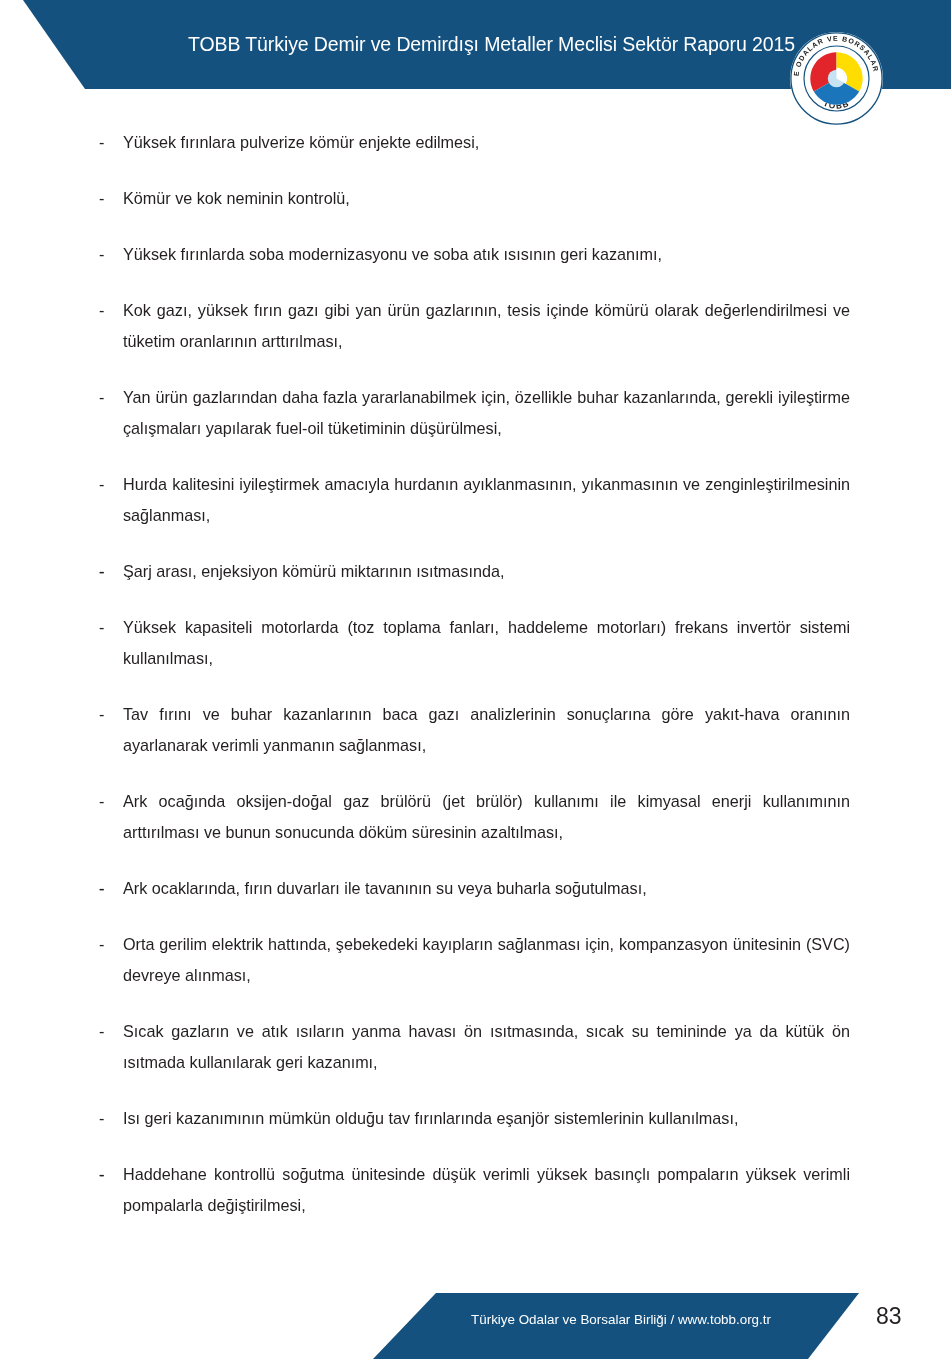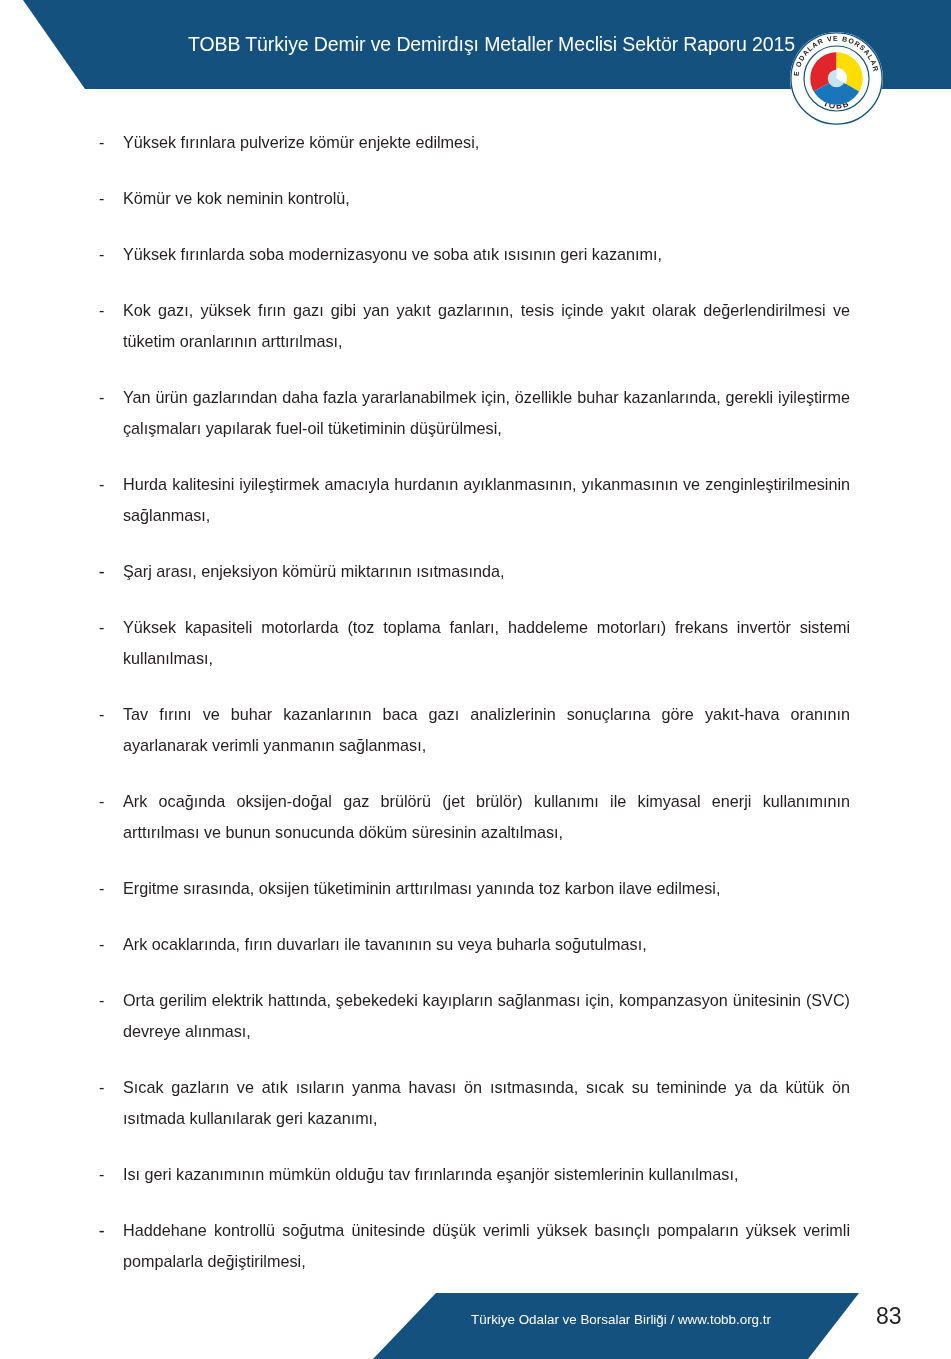--- a/index.html
+++ b/index.html
@@ -187,21 +187,21 @@
     <li class="bullet-item single">
       <span class="dash-marker">-</span>
       <span class="item-text">Kömür ve kok neminin kontrolü,</span>
     </li>
     <li class="bullet-item single">
       <span class="dash-marker">-</span>
       <span class="item-text">Yüksek fırınlarda soba modernizasyonu ve soba atık ısısının geri kazanımı,</span>
     </li>
     <li class="bullet-item">
       <span class="dash-marker">-</span>
-      <span class="item-text">Kok gazı, yüksek fırın gazı gibi yan yakıt gazlarının, tesis içinde yakıt olarak değerlendirilmesi ve tüketim oranlarının arttırılması,</span>
+      <span class="item-text">Kok gazı, yüksek fırın gazı gibi yan ürün gazlarının, tesis içinde kömürü olarak değerlendirilmesi ve tüketim oranlarının arttırılması,</span>
     </li>
     <li class="bullet-item">
       <span class="dash-marker">-</span>
       <span class="item-text">Yan ürün gazlarından daha fazla yararlanabilmek için, özellikle buhar kazanlarında, gerekli iyileştirme çalışmaları yapılarak fuel-oil tüketiminin düşürülmesi,</span>
     </li>
     <li class="bullet-item">
       <span class="dash-marker">-</span>
       <span class="item-text">Hurda kalitesini iyileştirmek amacıyla hurdanın ayıklanmasının, yıkanmasının ve zenginleştirilmesinin sağlanması,</span>
     </li>
     <li class="bullet-item single">
@@ -218,21 +218,20 @@
     <li class="bullet-item">
       <span class="dash-marker">-</span>
       <span class="item-text">Tav fırını ve buhar kazanlarının baca gazı analizlerinin sonuçlarına göre yakıt-hava oranının ayarlanarak verimli yanmanın sağlanması,</span>
     </li>
     <li class="bullet-item">
       <span class="dash-marker">-</span>
       <span class="item-text">Ark ocağında oksijen-doğal gaz brülörü (jet brülör) kullanımı ile kimyasal enerji kullanımının arttırılması ve bunun sonucunda döküm süresinin azaltılması,</span>
     </li>
     <li class="bullet-item single">
       <span class="dash-marker">-</span>
-      <span class="item-text">Ergitme sırasında, oksijen tüketiminin arttırılması yanında toz karbon ilave edilmesi,</span>
     </li>
     <li class="bullet-item single">
       <span class="dash-marker">-</span>
       <span class="item-text">Ark ocaklarında, fırın duvarları ile tavanının su veya buharla soğutulması,</span>
     </li>
     <li class="bullet-item">
       <span class="dash-marker">-</span>
       <span class="item-text">Orta gerilim elektrik hattında, şebekedeki kayıpların sağlanması için, kompanzasyon ünitesinin (SVC) devreye alınması,</span>
     </li>
     <li class="bullet-item">

